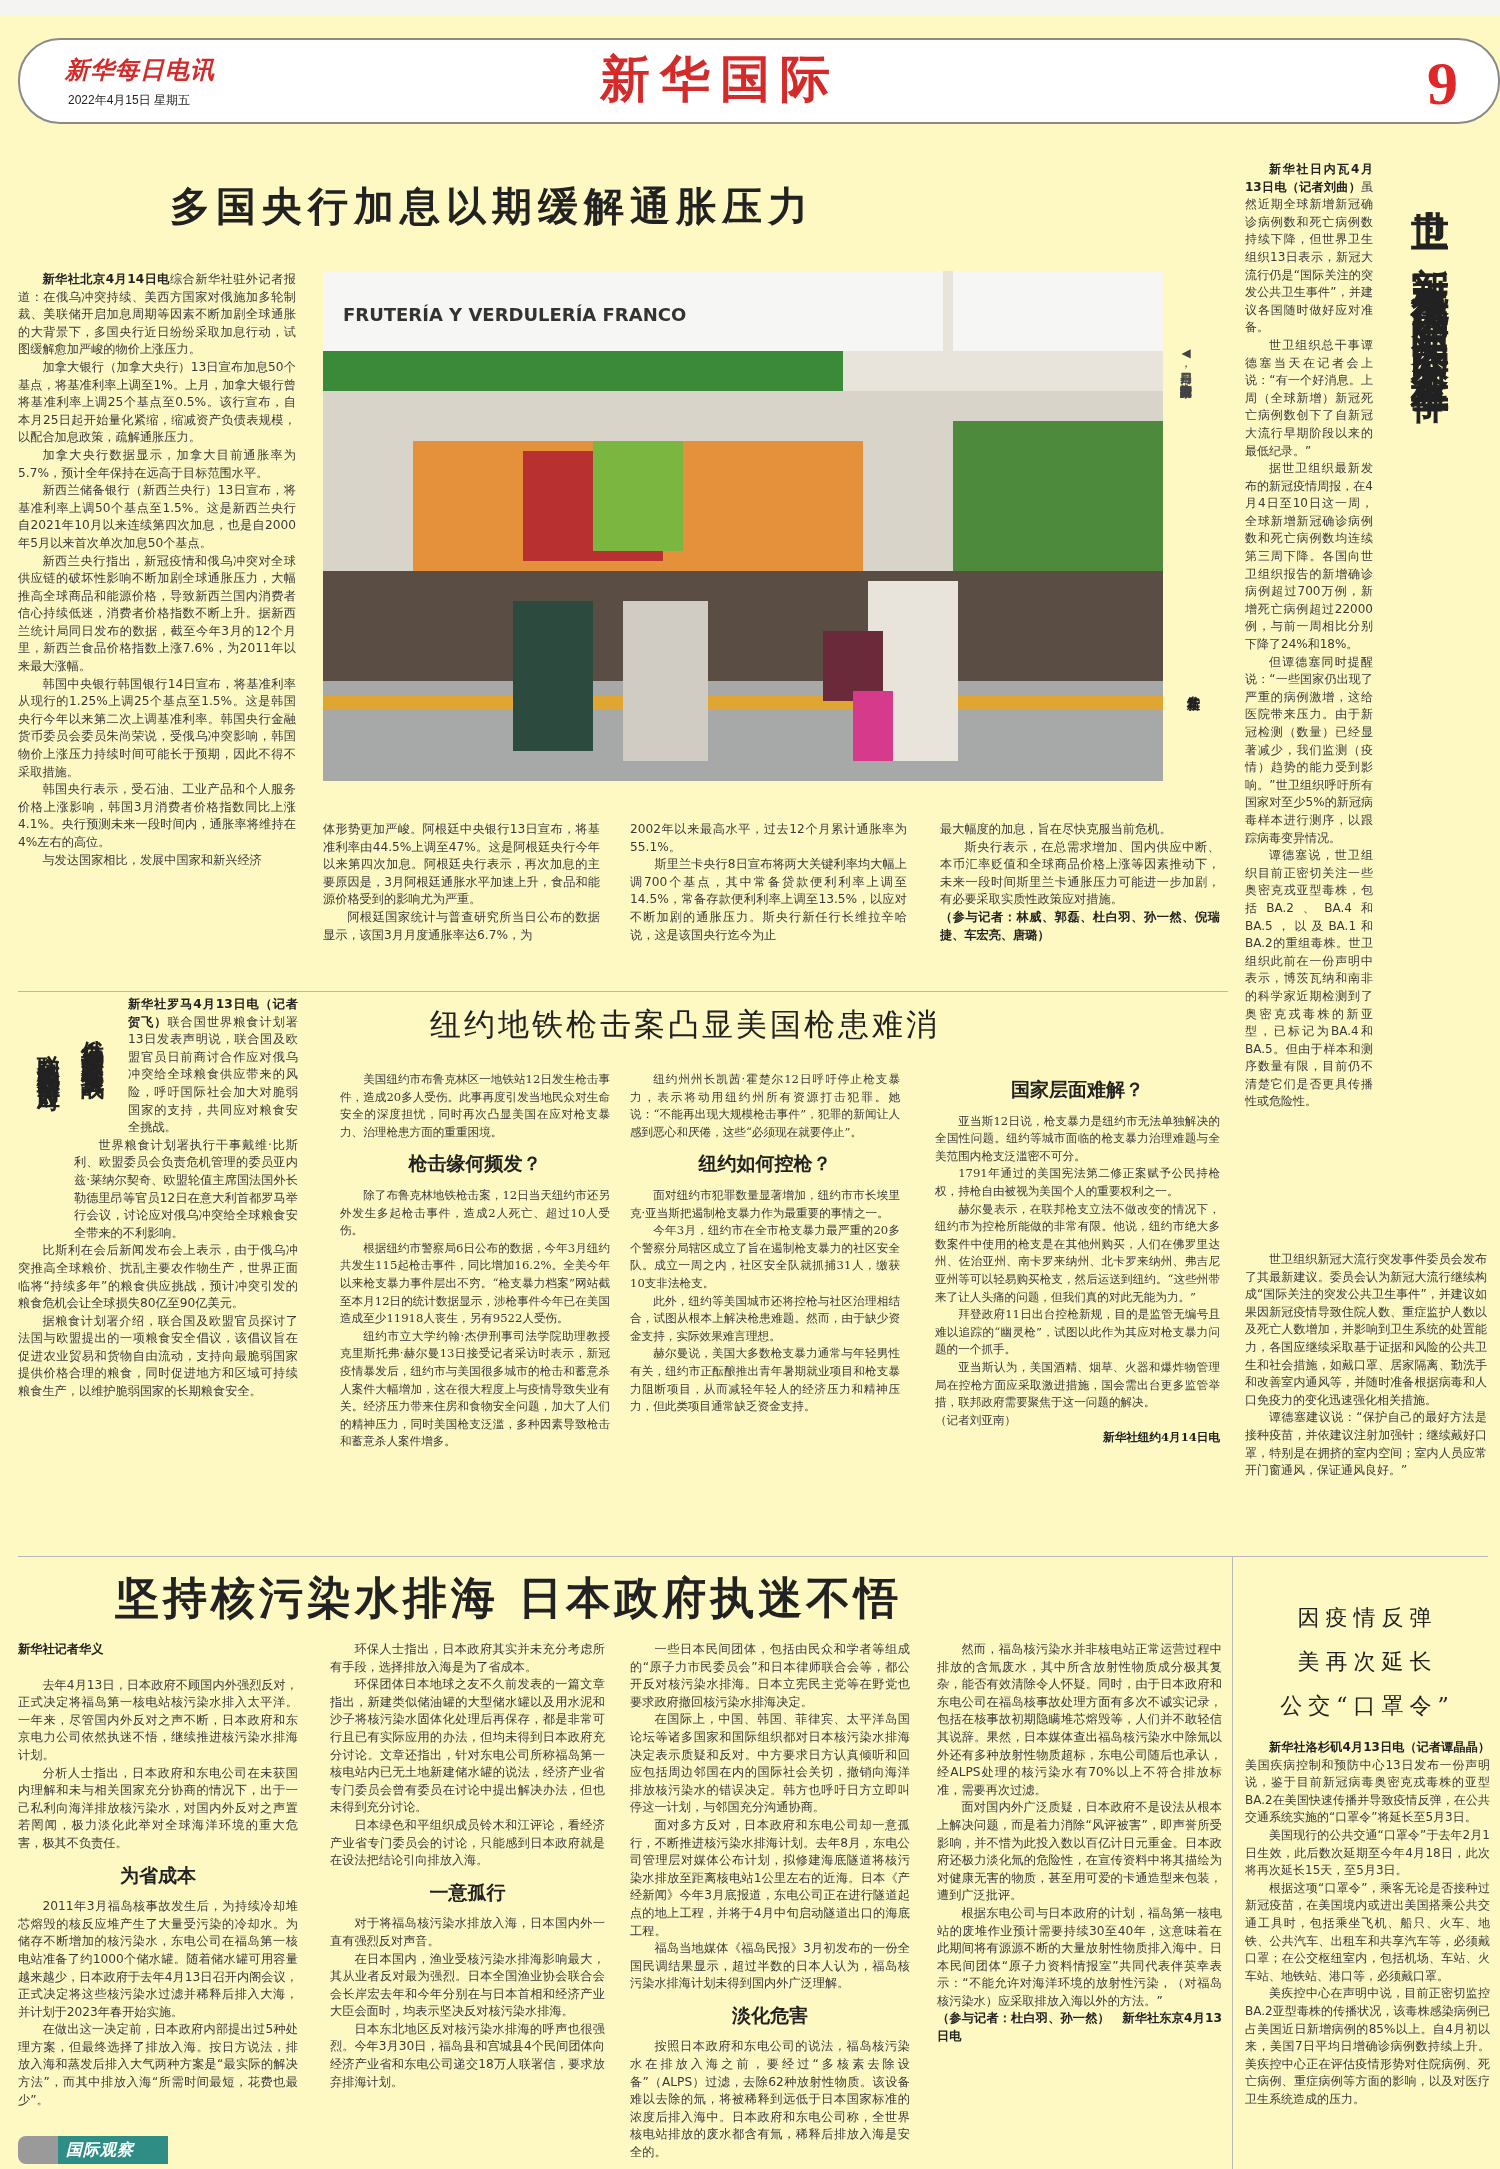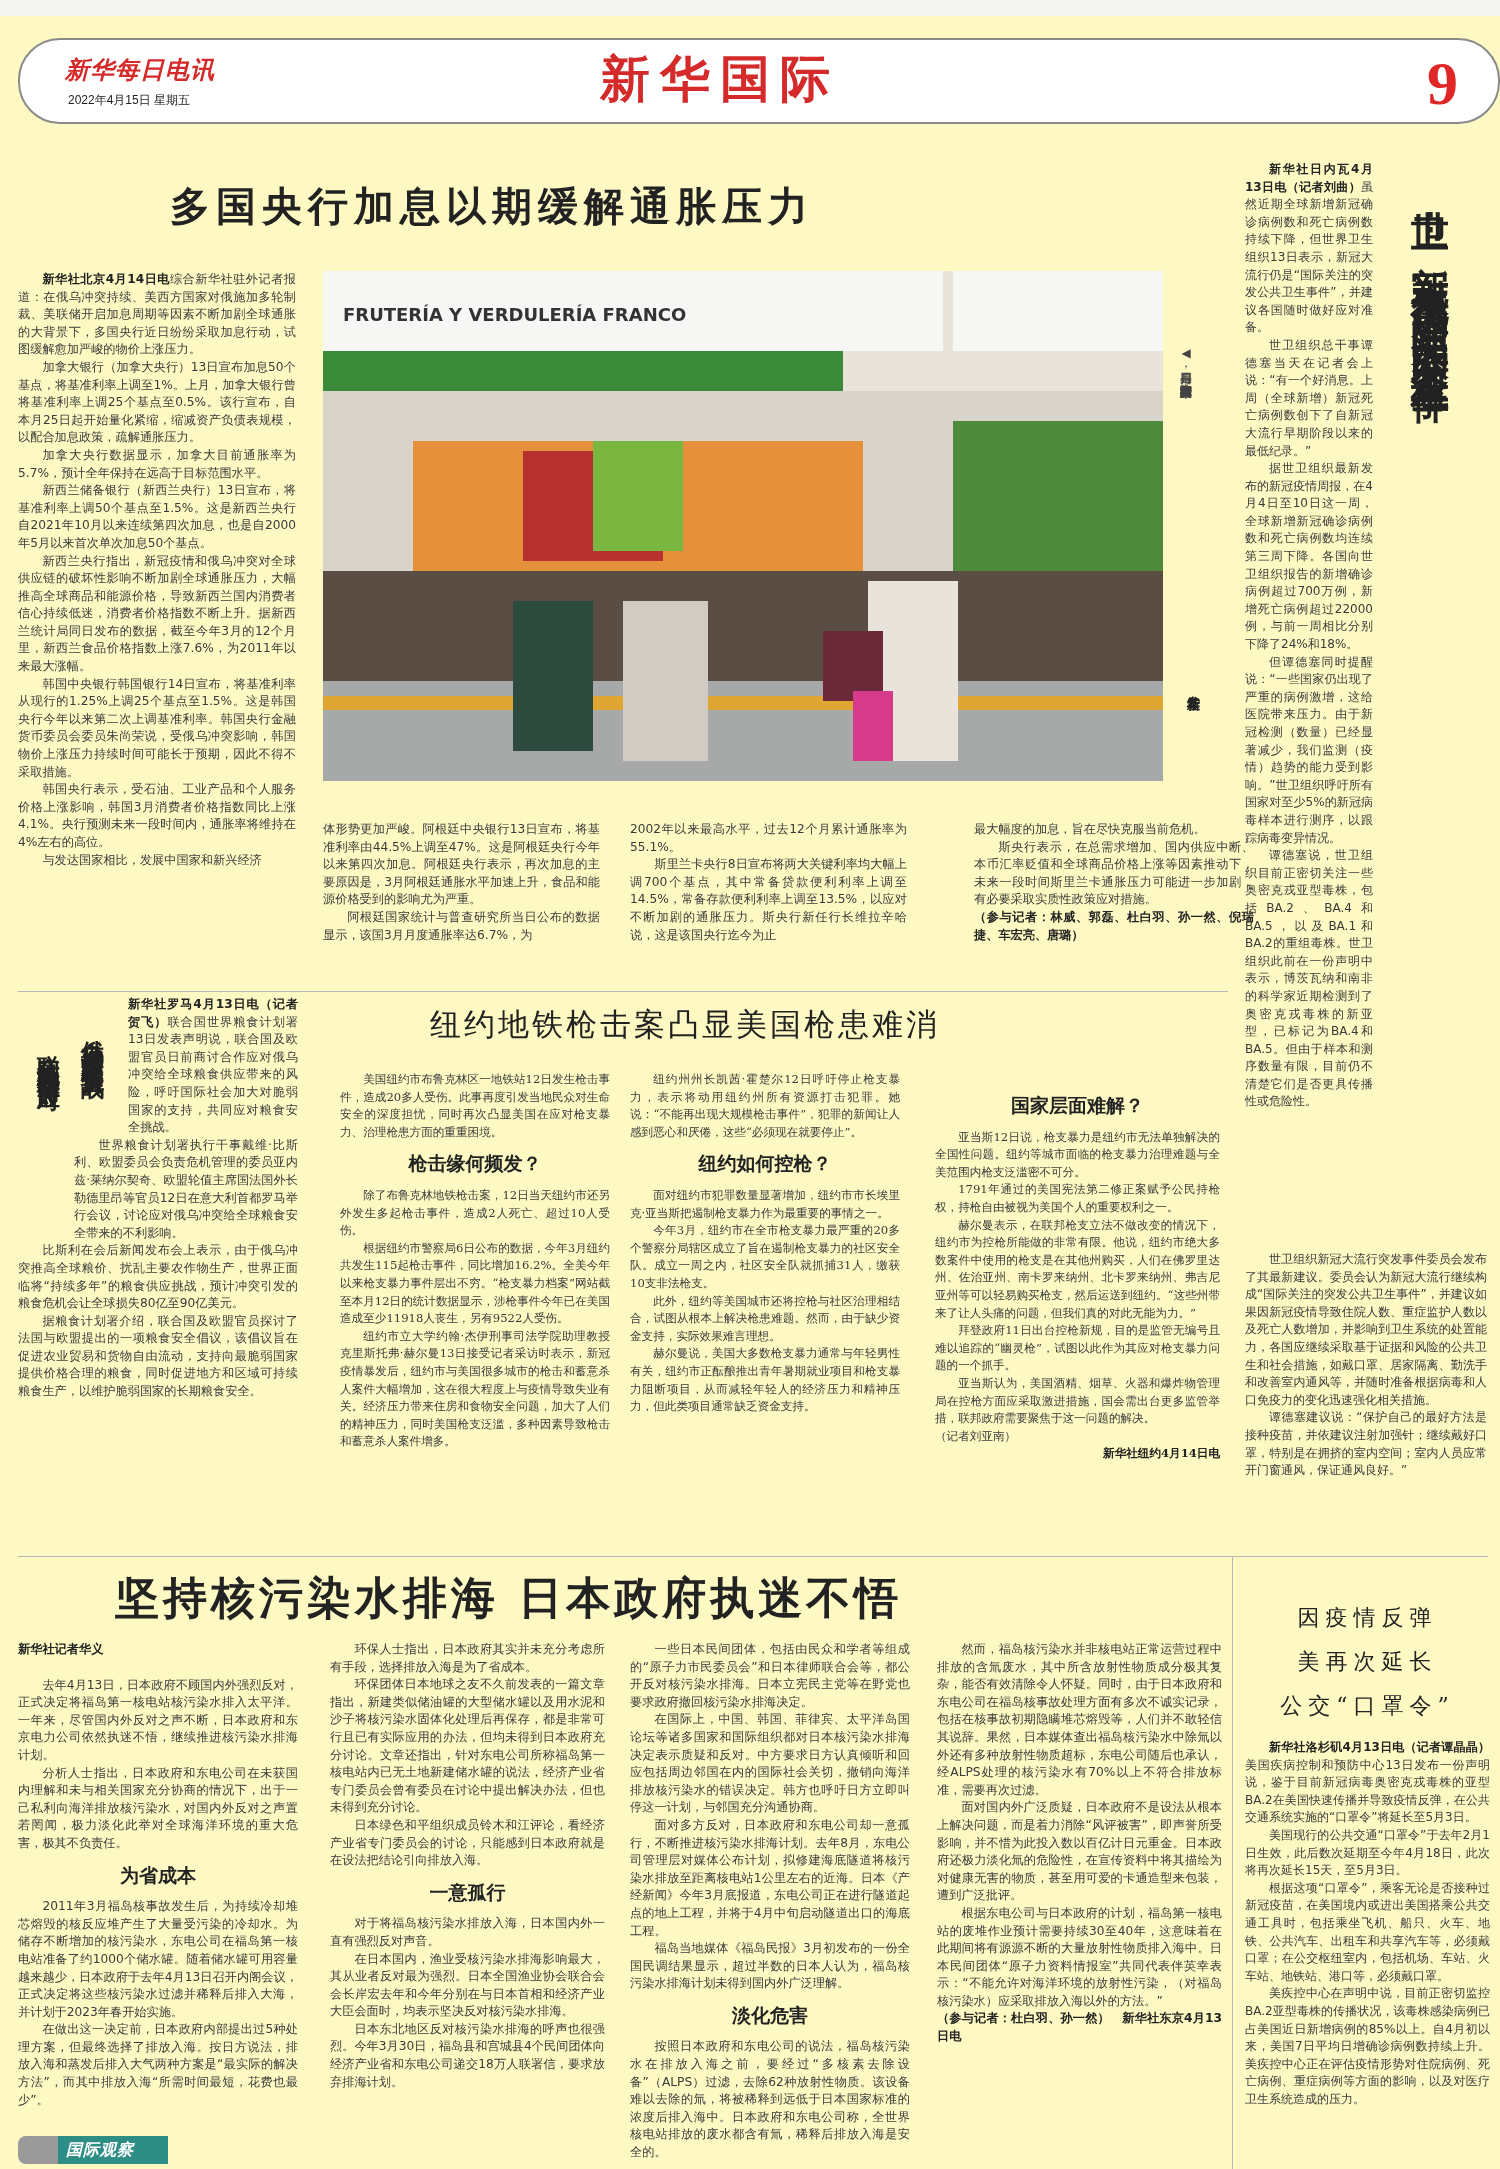--- a/index.html
+++ b/index.html
@@ -77,21 +77,21 @@
   <div class="caption-credit">新华社发</div>
 
   <div class="col" style="left:323px; top:805px; width:277px;">
     <p class="noind">体形势更加严峻。阿根廷中央银行13日宣布，将基准利率由44.5%上调至47%。这是阿根廷央行今年以来第四次加息。阿根廷央行表示，再次加息的主要原因是，3月阿根廷通胀水平加速上升，食品和能源价格受到的影响尤为严重。</p>
     <p>阿根廷国家统计与普查研究所当日公布的数据显示，该国3月月度通胀率达6.7%，为</p>
   </div>
   <div class="col" style="left:630px; top:805px; width:277px;">
     <p class="noind">2002年以来最高水平，过去12个月累计通胀率为55.1%。</p>
     <p>斯里兰卡央行8日宣布将两大关键利率均大幅上调700个基点，其中常备贷款便利利率上调至14.5%，常备存款便利利率上调至13.5%，以应对不断加剧的通胀压力。斯央行新任行长维拉辛哈说，这是该国央行迄今为止</p>
   </div>
-  <div class="col" style="left:940px; top:805px; width:280px;margin-left:34px;">
+  <div class="col" style="left:940px; top:805px; width:280px;">
     <p class="noind">最大幅度的加息，旨在尽快克服当前危机。</p>
     <p>斯央行表示，在总需求增加、国内供应中断、本币汇率贬值和全球商品价格上涨等因素推动下，未来一段时间斯里兰卡通胀压力可能进一步加剧，有必要采取实质性政策应对措施。</p>
     <p class="noind credit">（参与记者：林威、郭磊、杜白羽、孙一然、倪瑞捷、车宏亮、唐璐）</p>
   </div>
 
   <div class="col" style="left:1245px; top:145px; width:128px; font-size:12px;">
     <p><span class="lead">新华社日内瓦4月13日电（记者刘曲）</span><span>虽然近期全球新增新冠确诊病例数和死亡病例数持续下降，但世界卫生组织13日表示，新冠大流行仍是“国际关注的突发公共卫生事件”，并建议各国随时做好应对准备。</span></p>
     <p>世卫组织总干事谭德塞当天在记者会上说：“有一个好消息。上周（全球新增）新冠死亡病例数创下了自新冠大流行早期阶段以来的最低纪录。”</p>
     <p>据世卫组织最新发布的新冠疫情周报，在4月4日至10日这一周，全球新增新冠确诊病例数和死亡病例数均连续第三周下降。各国向世卫组织报告的新增确诊病例超过700万例，新增死亡病例超过22000例，与前一周相比分别下降了24%和18%。</p>
     <p>但谭德塞同时提醒说：“一些国家仍出现了严重的病例激增，这给医院带来压力。由于新冠检测（数量）已经显著减少，我们监测（疫情）趋势的能力受到影响。”世卫组织呼吁所有国家对至少5%的新冠病毒样本进行测序，以跟踪病毒变异情况。</p>
@@ -124,21 +124,21 @@
   </div>
   <div class="col" style="left:630px; top:1055px; width:270px; font-family:'DejaVu Serif', serif; font-size:11.6px;">
     <p>纽约州州长凯茜·霍楚尔12日呼吁停止枪支暴力，表示将动用纽约州所有资源打击犯罪。她说：“不能再出现大规模枪击事件”，犯罪的新闻让人感到恶心和厌倦，这些“必须现在就要停止”。</p>
     <div class="sub">纽约如何控枪？</div>
     <p>面对纽约市犯罪数量显著增加，纽约市市长埃里克·亚当斯把遏制枪支暴力作为最重要的事情之一。</p>
     <p>今年3月，纽约市在全市枪支暴力最严重的20多个警察分局辖区成立了旨在遏制枪支暴力的社区安全队。成立一周之内，社区安全队就抓捕31人，缴获10支非法枪支。</p>
     <p>此外，纽约等美国城市还将控枪与社区治理相结合，试图从根本上解决枪患难题。然而，由于缺少资金支持，实际效果难言理想。</p>
     <p>赫尔曼说，美国大多数枪支暴力通常与年轻男性有关，纽约市正酝酿推出青年暑期就业项目和枪支暴力阻断项目，从而减轻年轻人的经济压力和精神压力，但此类项目通常缺乏资金支持。</p>
   </div>
   <div class="col" style="left:935px; top:1065px; width:285px; font-family:'DejaVu Serif', serif; font-size:11.6px;">
-    <div class="sub" style="margin-top:16px;">国家层面难解？</div>
+    <div class="sub" style="margin-top:0;">国家层面难解？</div>
     <p>亚当斯12日说，枪支暴力是纽约市无法单独解决的全国性问题。纽约等城市面临的枪支暴力治理难题与全美范围内枪支泛滥密不可分。</p>
     <p>1791年通过的美国宪法第二修正案赋予公民持枪权，持枪自由被视为美国个人的重要权利之一。</p>
     <p>赫尔曼表示，在联邦枪支立法不做改变的情况下，纽约市为控枪所能做的非常有限。他说，纽约市绝大多数案件中使用的枪支是在其他州购买，人们在佛罗里达州、佐治亚州、南卡罗来纳州、北卡罗来纳州、弗吉尼亚州等可以轻易购买枪支，然后运送到纽约。“这些州带来了让人头痛的问题，但我们真的对此无能为力。”</p>
     <p>拜登政府11日出台控枪新规，目的是监管无编号且难以追踪的“幽灵枪”，试图以此作为其应对枪支暴力问题的一个抓手。</p>
     <p>亚当斯认为，美国酒精、烟草、火器和爆炸物管理局在控枪方面应采取激进措施，国会需出台更多监管举措，联邦政府需要聚焦于这一问题的解决。</p>
     <p class="noind" style="">（记者刘亚南）</p>
     <p class="noind credit" style="text-align:right;">新华社纽约4月14日电</p>
   </div>
 
   <div class="rule" style="left:18px; top:1540px; width:1470px; height:1px;"></div>

